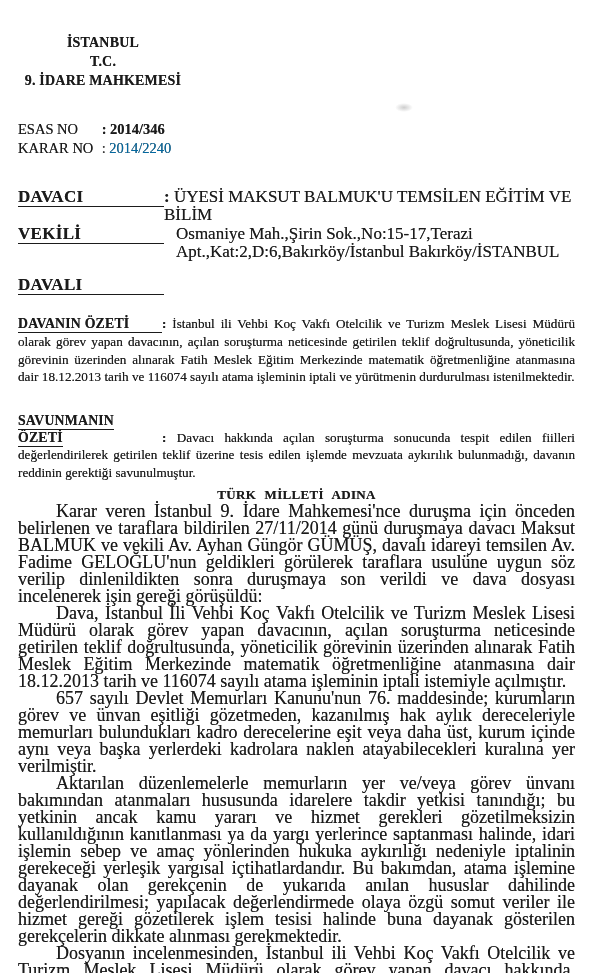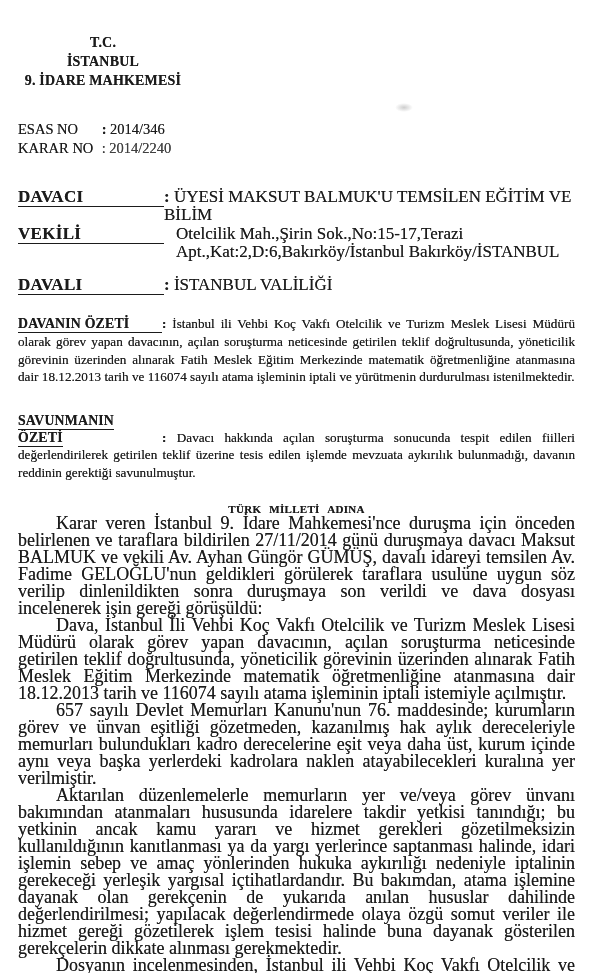--- a/index.html
+++ b/index.html
@@ -28,22 +28,22 @@
 
   
   .case-numbers {
     margin-top: 30px;
     font-size: 14.5px;
     line-height: 18.5px;
   }
   .case-row { white-space: nowrap; }
   .case-label { display: inline-block; width: 80px; font-weight: normal; }
   .case-colon { font-weight: bold; }
-  .case-value { font-weight: normal; }
-  .case-row.karar .case-value { font-weight: normal; color: #404040; }
+  .case-value { font-weight: bold; }
+  .case-row.karar .case-value { font-weight: normal; color: #0369a1; }
   .case-row.karar .case-colon { font-weight: normal; color: #3a3a3a; }
 
   
   .parties {
     margin-top: 31px;
     font-size: 17px;
     line-height: 18.4px;
   }
   .party-row { display: flex; align-items: flex-start; }
   .party-label {
@@ -70,24 +70,24 @@
     width: 144px;
     font-weight: bold;
     font-size: 13.8px;
     letter-spacing: 0.2px;
   }
   .label-box.full { border-bottom: 1.5px solid #1b1b1b; }
   .label-box .u { border-bottom: 1.5px solid #1b1b1b; padding-bottom: 1px; }
 
   
   .section-title {
-    margin-top: 22px;
+    margin-top: 6px;
     text-align: center;
     font-weight: bold;
-    font-size: 11px;
+    font-size: 13px;
     word-spacing: 5px;
     letter-spacing: 0.3px;
   }
 
   
   .body-text {
     margin-top: 0;
     font-size: 18px;
     line-height: 17px;
     text-align: justify;
@@ -104,22 +104,22 @@
   .smudge-1 { left: 395px; top: 103px; width: 18px; height: 9px; }
   .smudge-2 { left: 558px; top: 842px; width: 16px; height: 10px; opacity: 0.55; }
   .smudge-3 { left: 484px; top: 864px; width: 11px; height: 7px; opacity: 0.5; }
 </style>
 </head>
 <body>
 
 <div class="page">
 
   <div class="court-header">
+    <div>İSTANBUL</div>
     <div>T.C.</div>
-    <div>İSTANBUL</div>
     <div>9. İDARE MAHKEMESİ</div>
   </div>
 
   <div class="case-numbers">
     <div class="case-row esas">
       <span class="case-label">ESAS NO</span>
       <span class="case-colon">:</span>
       <span class="case-value">2014/346</span>
     </div>
     <div class="case-row karar">
@@ -134,30 +134,27 @@
     <div class="party-row">
       <span class="party-label">DAVACI</span>
       <div class="party-value">
         <div><span class="colon">:</span> <span>ÜYESİ MAKSUT BALMUK'U TEMSİLEN EĞİTİM VE BİLİM</span></div>
       </div>
     </div>
 
     <div class="party-row">
       <span class="party-label">VEKİLİ</span>
       <div class="party-value">
-        <div class="party-address">Otelcilik Mah.,Şirin Sok.,No:15-17,Terazi</div>
+        <div class="party-address">Osmaniye Mah.,Şirin Sok.,No:15-17,Terazi</div>
         <div class="party-address">Apt.,Kat:2,D:6,Bakırköy/İstanbul Bakırköy/İSTANBUL</div>
       </div>
     </div>
 
     <div class="party-row row-davali">
       <span class="party-label">DAVALI</span>
-      <div class="party-value">
-        <div><span class="colon">:</span> <span>İSTANBUL VALİLİĞİ</span></div>
-      </div>
     </div>
 
   </div>
 
   <div class="summary dava">
     <span class="label-box full">DAVANIN ÖZETİ</span><span class="colon">:</span>
     <span>İstanbul ili Vehbi Koç Vakfı Otelcilik ve Turizm Meslek Lisesi Müdürü olarak görev yapan davacının, açılan soruşturma neticesinde getirilen teklif doğrultusunda, yöneticilik görevinin üzerinden alınarak Fatih Meslek Eğitim Merkezinde matematik öğretmenliğine atanmasına dair 18.12.2013 tarih ve 116074 sayılı atama işleminin iptali ve yürütmenin durdurulması istenilmektedir.</span>
   </div>
 
   <div class="summary savunma">

